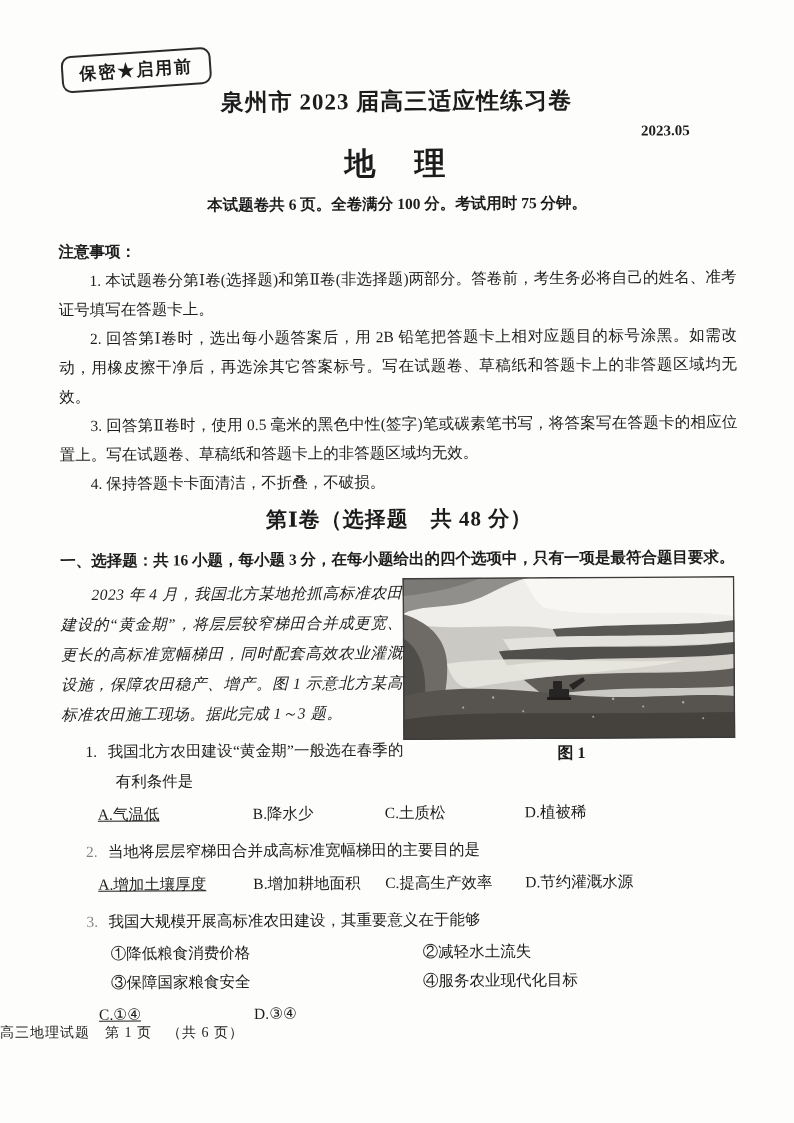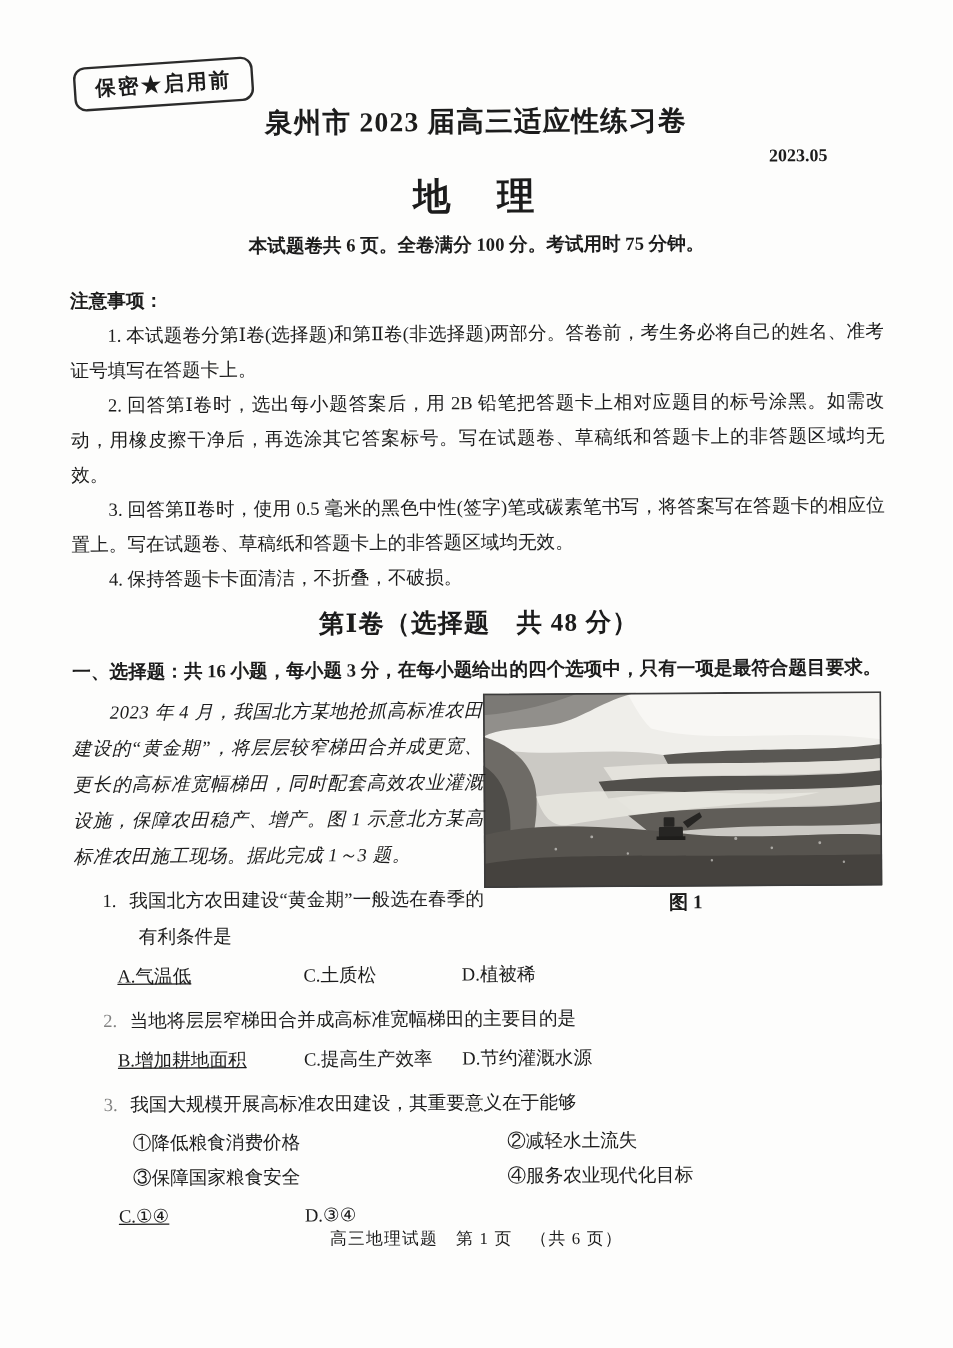--- a/index.html
+++ b/index.html
@@ -31,21 +31,21 @@
   .question{margin-left:24px;padding-left:30px;text-indent:-30px;line-height:30px;margin-top:7px;text-align:justify;}
   .qnum{display:inline-block;width:22px;text-indent:0;}
   .qnum.faint{opacity:.55;}
   .options{display:flex;padding-left:36px;line-height:30px;margin-top:3px;font-size:15.5px;}
   .options .opt:nth-child(1){width:155px;text-decoration:underline;}
   .options .opt:nth-child(2){width:132px;}
   .options .opt:nth-child(3){width:140px;font-family:Liberation Serif, serif;}
   .options .opt:nth-child(4){flex:1;}
   .clear-float{clear:right;}
   .subitems{display:grid;grid-template-columns:312px 1fr;padding-left:48px;line-height:29px;margin-top:2px;font-size:15.5px;}
-  .footer{position:absolute;left:0;right:0;top:1024px;text-align:center;font-size:14px;letter-spacing:1px;}
+  .footer{position:absolute;left:0;right:0;top:1024px;font-size:14px;letter-spacing:1px;}
 </style>
 </head>
 <body>
 
 <div class="sheet">
   <div class="content">
 
     <div class="stamp">保密★启用前</div>
 
     <div class="title">泉州市 2023 届高三适应性练习卷</div>
@@ -103,28 +103,30 @@
         <figcaption class="photo-caption">图 1</figcaption>
       </figure>
 
       <div class="passage">2023 年 4 月，我国北方某地抢抓高标准农田建设的“黄金期”，将层层较窄梯田合并成更宽、更长的高标准宽幅梯田，同时配套高效农业灌溉设施，保障农田稳产、增产。图 1 示意北方某高标准农田施工现场。据此完成 1～3 题。</div>
 
       <div class="question">
         <span class="qnum">1.</span><span>我国北方农田建设“黄金期”一般选在春季的有利条件是</span>
       </div>
       <div class="options clear-float">
         <span class="opt">A.气温低</span>
+        <span class="opt">B.降水少</span>
         <span class="opt">C.土质松</span>
         <span class="opt">D.植被稀</span>
       </div>
 
       <div class="question">
         <span class="qnum faint">2.</span><span>当地将层层窄梯田合并成高标准宽幅梯田的主要目的是</span>
       </div>
       <div class="options">
+        <span class="opt">A.增加土壤厚度</span>
         <span class="opt">B.增加耕地面积</span>
         <span class="opt">C.提高生产效率</span>
         <span class="opt">D.节约灌溉水源</span>
       </div>
 
       <div class="question">
         <span class="qnum faint">3.</span><span>我国大规模开展高标准农田建设，其重要意义在于能够</span>
       </div>
       <div class="subitems">
         <span>①降低粮食消费价格</span>

